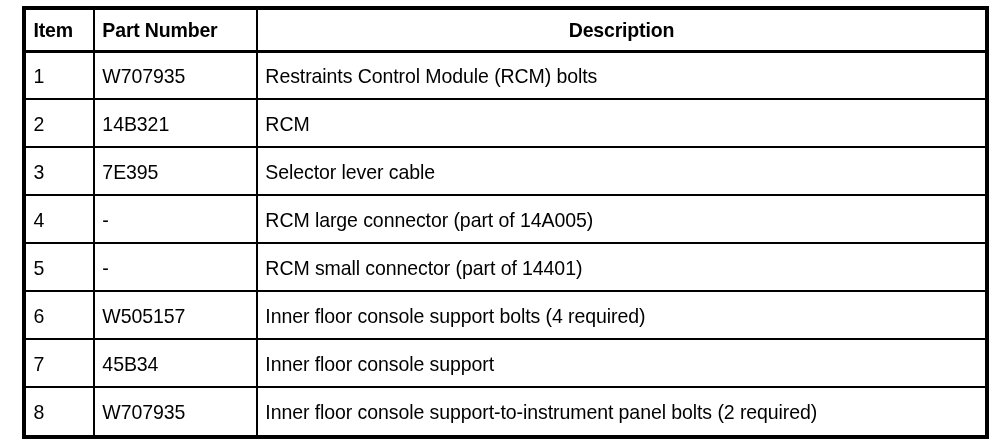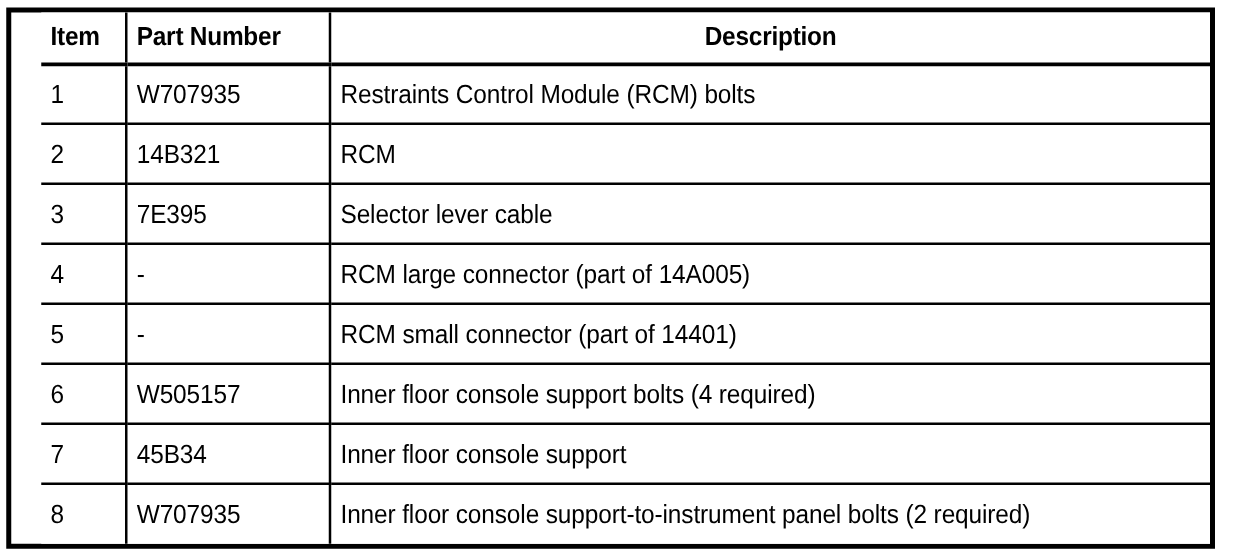--- a/index.html
+++ b/index.html
@@ -11,28 +11,27 @@
   body {
     width: 992px;
     height: 444px;
     overflow: hidden;
     font-family: "Liberation Sans", "DejaVu Sans", sans-serif;
     color: #000000;
   }
 
   #parts-table-wrap {
     position: absolute;
-    left: 5px;
+    left: 22px;
     top: 6px;
     width: 967px;
     height: 433px;
     box-sizing: border-box;
     border: 4px solid #000000;
     background: #ffffff;
-    padding-left: 24px;
   }
 
   table.parts-table {
     width: 100%;
     height: 100%;
     border-collapse: collapse;
     table-layout: fixed;
     background: #ffffff;
   }
 

